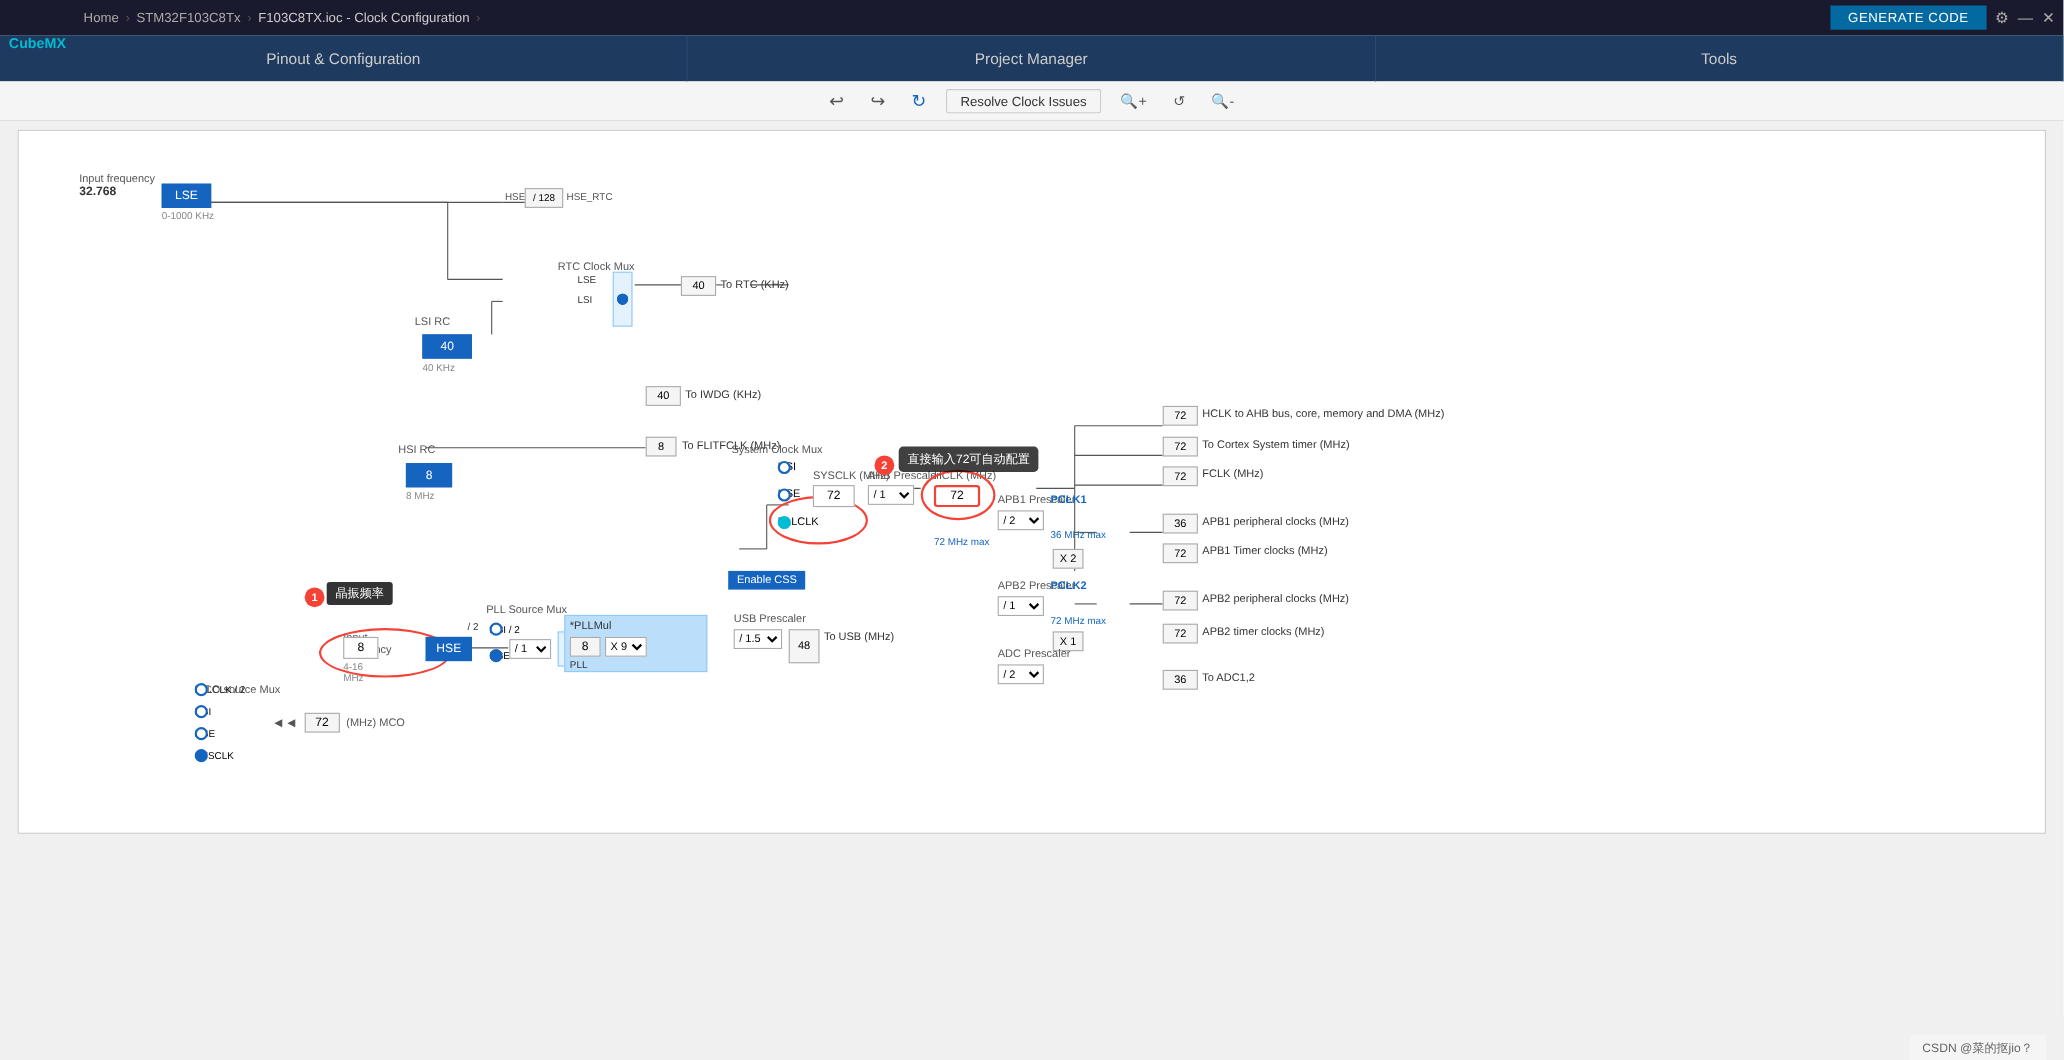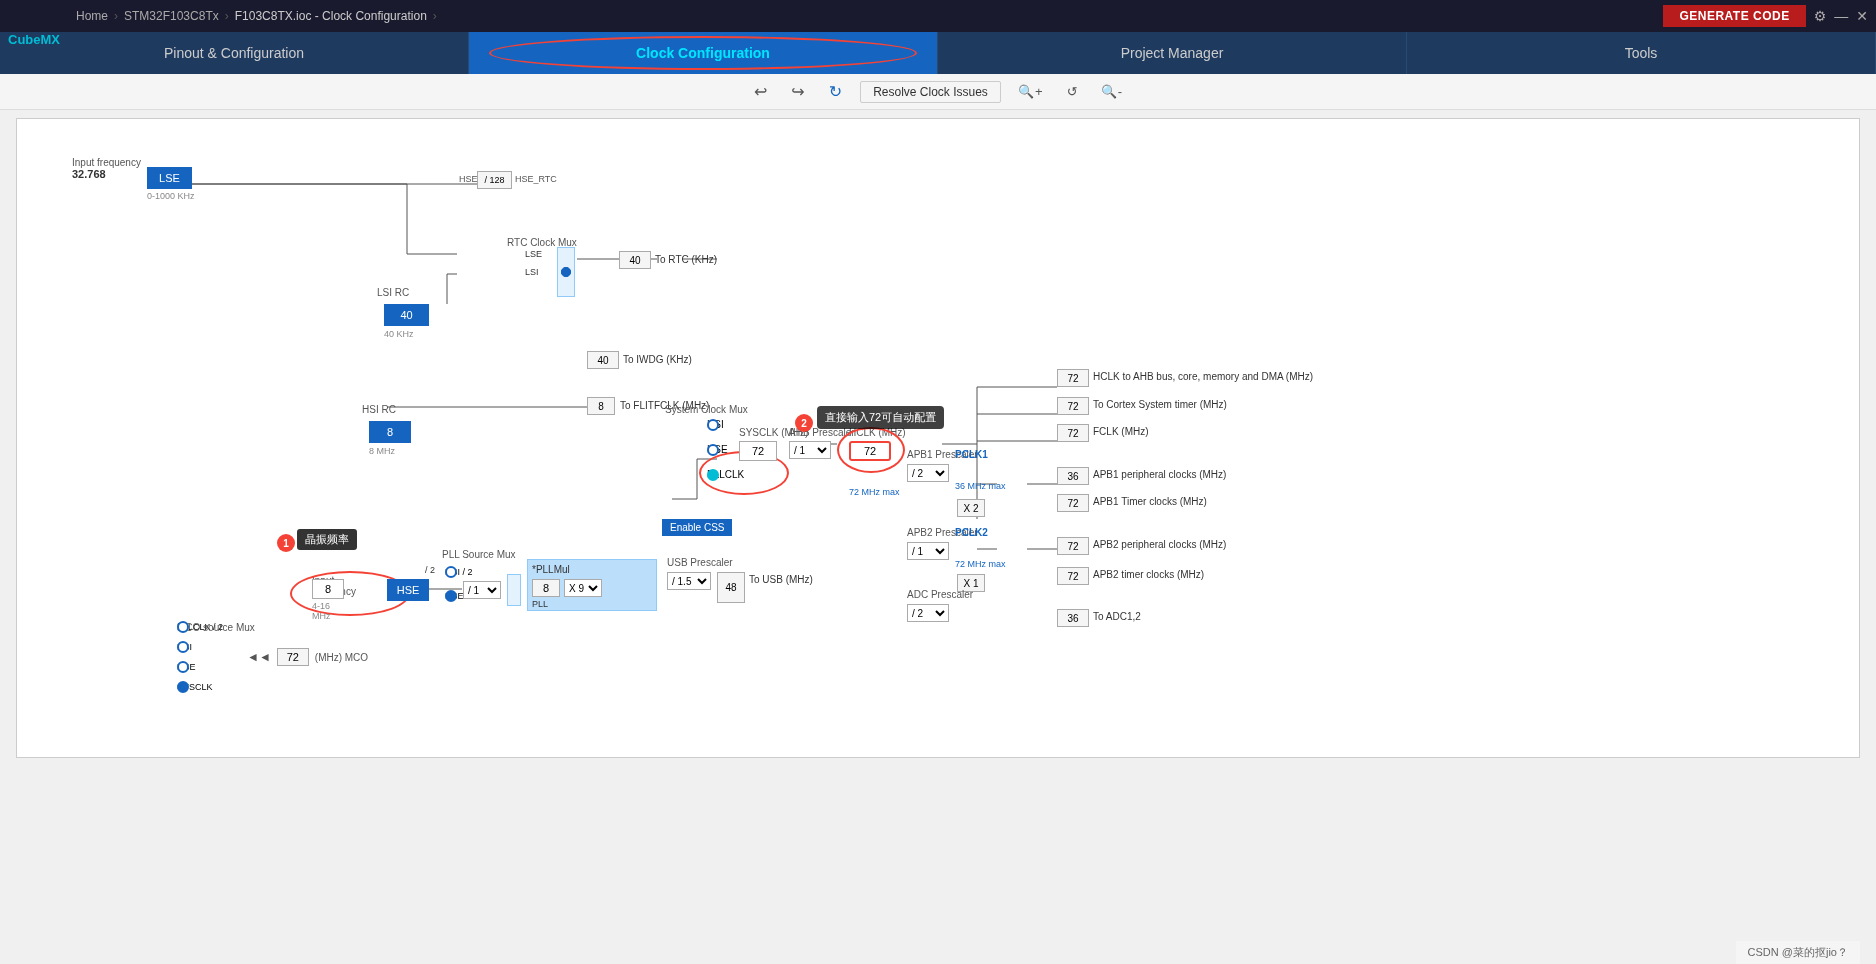--- a/index.html
+++ b/index.html
@@ -24,26 +24,26 @@
     }
     #topbar .breadcrumb {
       display: flex;
       align-items: center;
       gap: 6px;
       flex: 1;
     }
     #topbar .breadcrumb span { color: #aaa; font-size: 12px; }
     #topbar .breadcrumb .sep { color: #555; }
     #generate-btn {
-      background: #b91c1c;
+      background: #0369a1;
       color: white;
       border: none;
       padding: 4px 16px;
       font-size: 12px;
-      font-weight: bold;
+      font-weight: normal;
       cursor: pointer;
       letter-spacing: 0.5px;
     }
 
     
     #navtabs {
       background: #1e3a5f;
       height: 42px;
       display: flex;
       align-items: stretch;
@@ -210,23 +210,20 @@
     <span style="cursor:pointer">⚙</span>
     <span style="cursor:pointer">—</span>
     <span style="cursor:pointer">✕</span>
   </div>
 </div>
 
 <div id="navtabs">
   <div class="nav-tab">
     <span>Pinout &amp; Configuration</span>
   </div>
-  <div class="nav-tab clock-active">
-    <span>Clock Configuration</span>
-  </div>
   <div class="nav-tab">
     <span>Project Manager</span>
   </div>
   <div class="nav-tab">
     <span>Tools</span>
   </div>
 </div>
 
 <div id="toolbar">
   <button class="toolbar-btn">↩</button>
@@ -463,21 +460,21 @@
   <div class="block block-blue" style="top:460px;left:370px;width:42px;height:22px;">
     <span>HSE</span>
   </div>
 
   <select style="position:absolute;top:462px;left:446px;width:38px;">
     <option>/ 1</option>
   </select>
 
   <div style="position:absolute;top:455px;left:490px;width:14px;height:32px;background:#e3f2fd;border:1px solid #90caf9;"></div>
 
-  <div style="position:absolute;top:440px;left:510px;width:130px;height:52px;background:#bbdefb;border:1px solid #90caf9;padding:4px;">
+  <div style="position:absolute;top:440px;left:496px;width:130px;height:52px;background:#bbdefb;border:1px solid #90caf9;padding:4px;">
     <div class="label-text" style="font-size:10px;position:relative;">*PLLMul</div>
     <div style="display:flex;align-items:center;gap:4px;margin-top:4px;">
       <div class="block block-gray" style="position:relative;width:28px;height:18px;">
         <span>8</span>
       </div>
       <select style="width:38px;">
         <option>X 9</option>
       </select>
     </div>
     <div class="label-text" style="font-size:9px;position:relative;margin-top:2px;">PLL</div>

